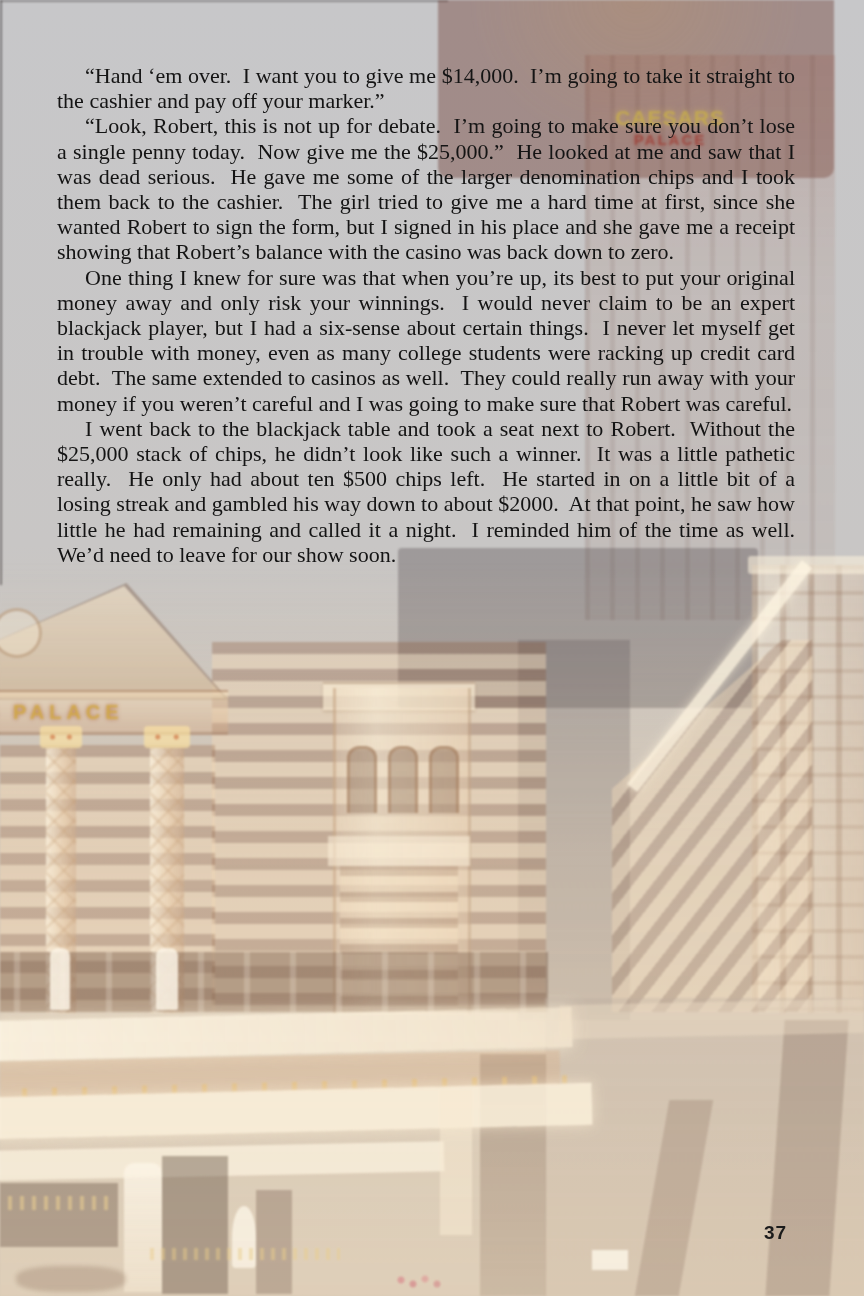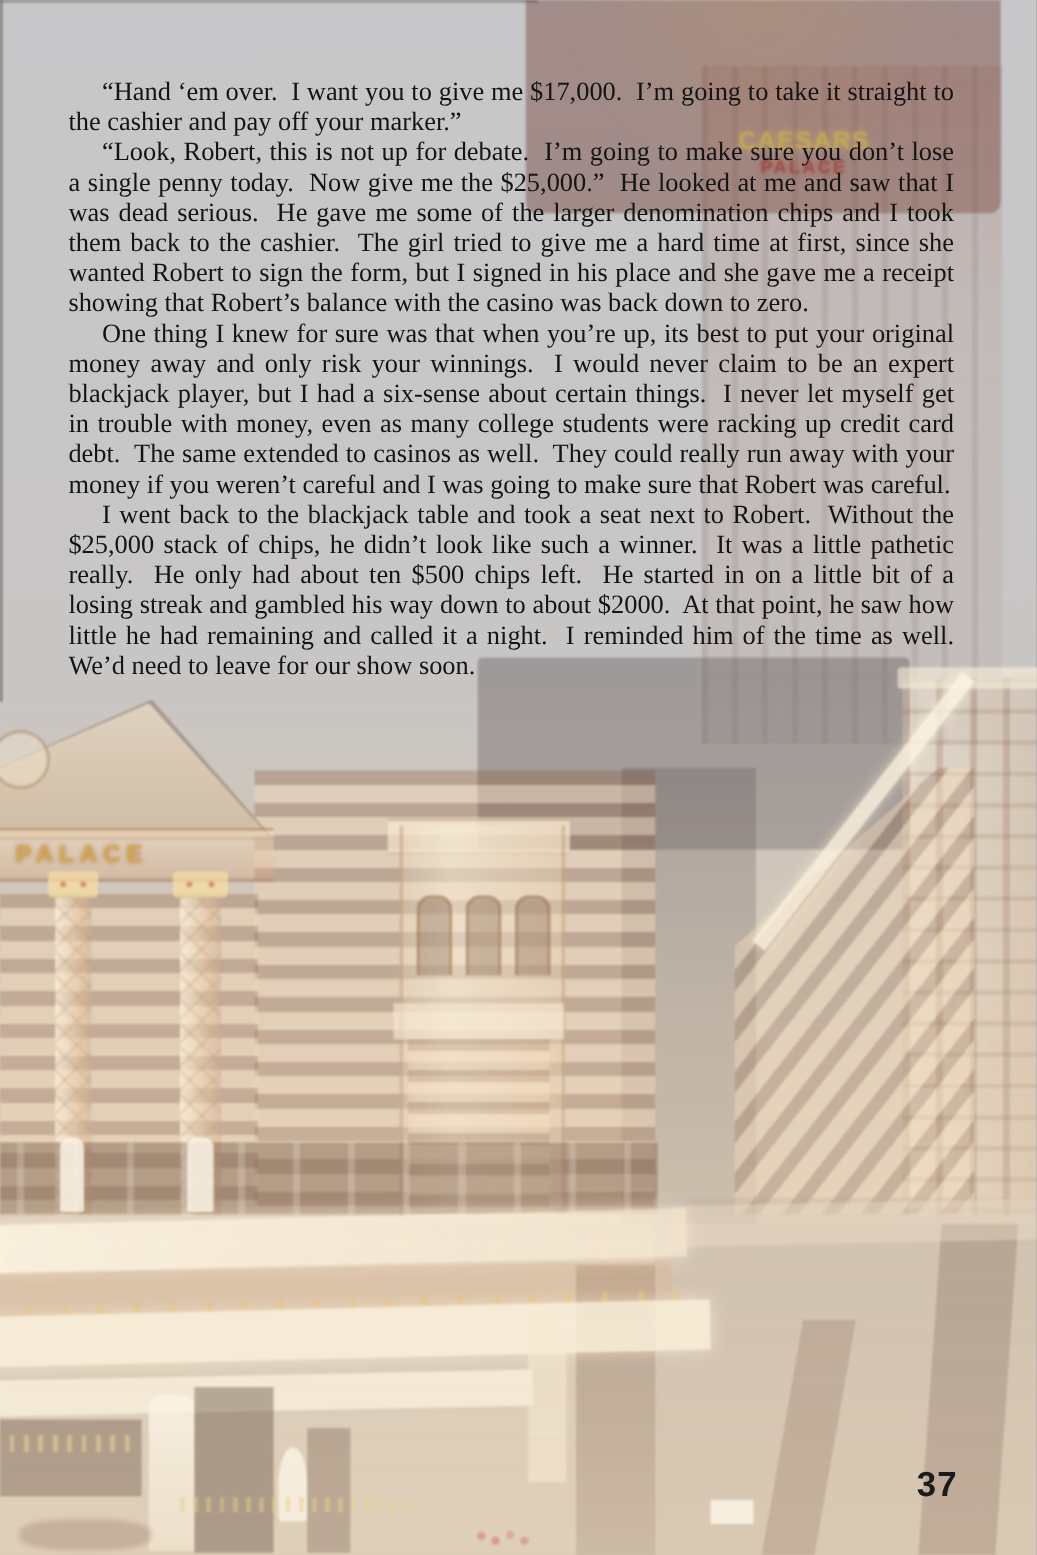--- a/index.html
+++ b/index.html
@@ -153,21 +153,21 @@
 
   .warm-overlay{left:0;top:560px;width:864px;height:736px;pointer-events:none;
     background:linear-gradient(180deg,rgba(238,216,188,0),rgba(238,214,184,.20) 40%,rgba(242,222,194,.28) 100%);}
 
   
   .text-block{position:absolute;left:57px;top:63px;width:738px;z-index:5;
     font-size:22px;line-height:25.2px;color:#141414;text-align:justify;}
   .text-block p{margin:0;text-indent:28px;white-space:pre-wrap;}
   .page-number{position:absolute;left:764px;top:1222px;z-index:5;
     font-family:"Liberation Sans","DejaVu Sans",sans-serif;font-weight:bold;
-    font-size:29px;color:#1b1b1b;letter-spacing:1px;}
+    font-size:19px;color:#1b1b1b;letter-spacing:1px;}
 </style>
 </head>
 <body>
 
 <div class="page">
 
   <div class="bg" aria-hidden="true">
     <div class="edge-top"></div>
     <div class="edge-left"></div>
 
@@ -234,21 +234,21 @@
     <div class="block-e"></div>
     <div class="gold-row"></div>
     <div class="white-rect"></div>
     <div class="flowers"></div>
     <div class="smudge"></div>
 
     <div class="warm-overlay"></div>
   </div>
 
   <main class="text-block">
-    <p>“Hand ‘em over.  I want you to give me $17,000.  I’m going to take it straight to the cashier and pay off your marker.”</p>
+    <p>“Hand ‘em over.  I want you to give me $14,000.  I’m going to take it straight to the cashier and pay off your marker.”</p>
     <p>“Look, Robert, this is not up for debate.  I’m going to make sure you don’t lose a single penny today.  Now give me the $25,000.”  He looked at me and saw that I was dead serious.  He gave me some of the larger denomination chips and I took them back to the cashier.  The girl tried to give me a hard time at first, since she wanted Robert to sign the form, but I signed in his place and she gave me a receipt showing that Robert’s balance with the casino was back down to zero.</p>
     <p>One thing I knew for sure was that when you’re up, its best to put your original money away and only risk your winnings.  I would never claim to be an expert blackjack player, but I had a six-sense about certain things.  I never let myself get in trouble with money, even as many college students were racking up credit card debt.  The same extended to casinos as well.  They could really run away with your money if you weren’t careful and I was going to make sure that Robert was careful.</p>
     <p>I went back to the blackjack table and took a seat next to Robert.  Without the $25,000 stack of chips, he didn’t look like such a winner.  It was a little pathetic really.  He only had about ten $500 chips left.  He started in on a little bit of a losing streak and gambled his way down to about $2000.  At that point, he saw how little he had remaining and called it a night.  I reminded him of the time as well.  We’d need to leave for our show soon.</p>
   </main>
 
   <div class="page-number">37</div>
 
 </div>
 
 </body></html>

